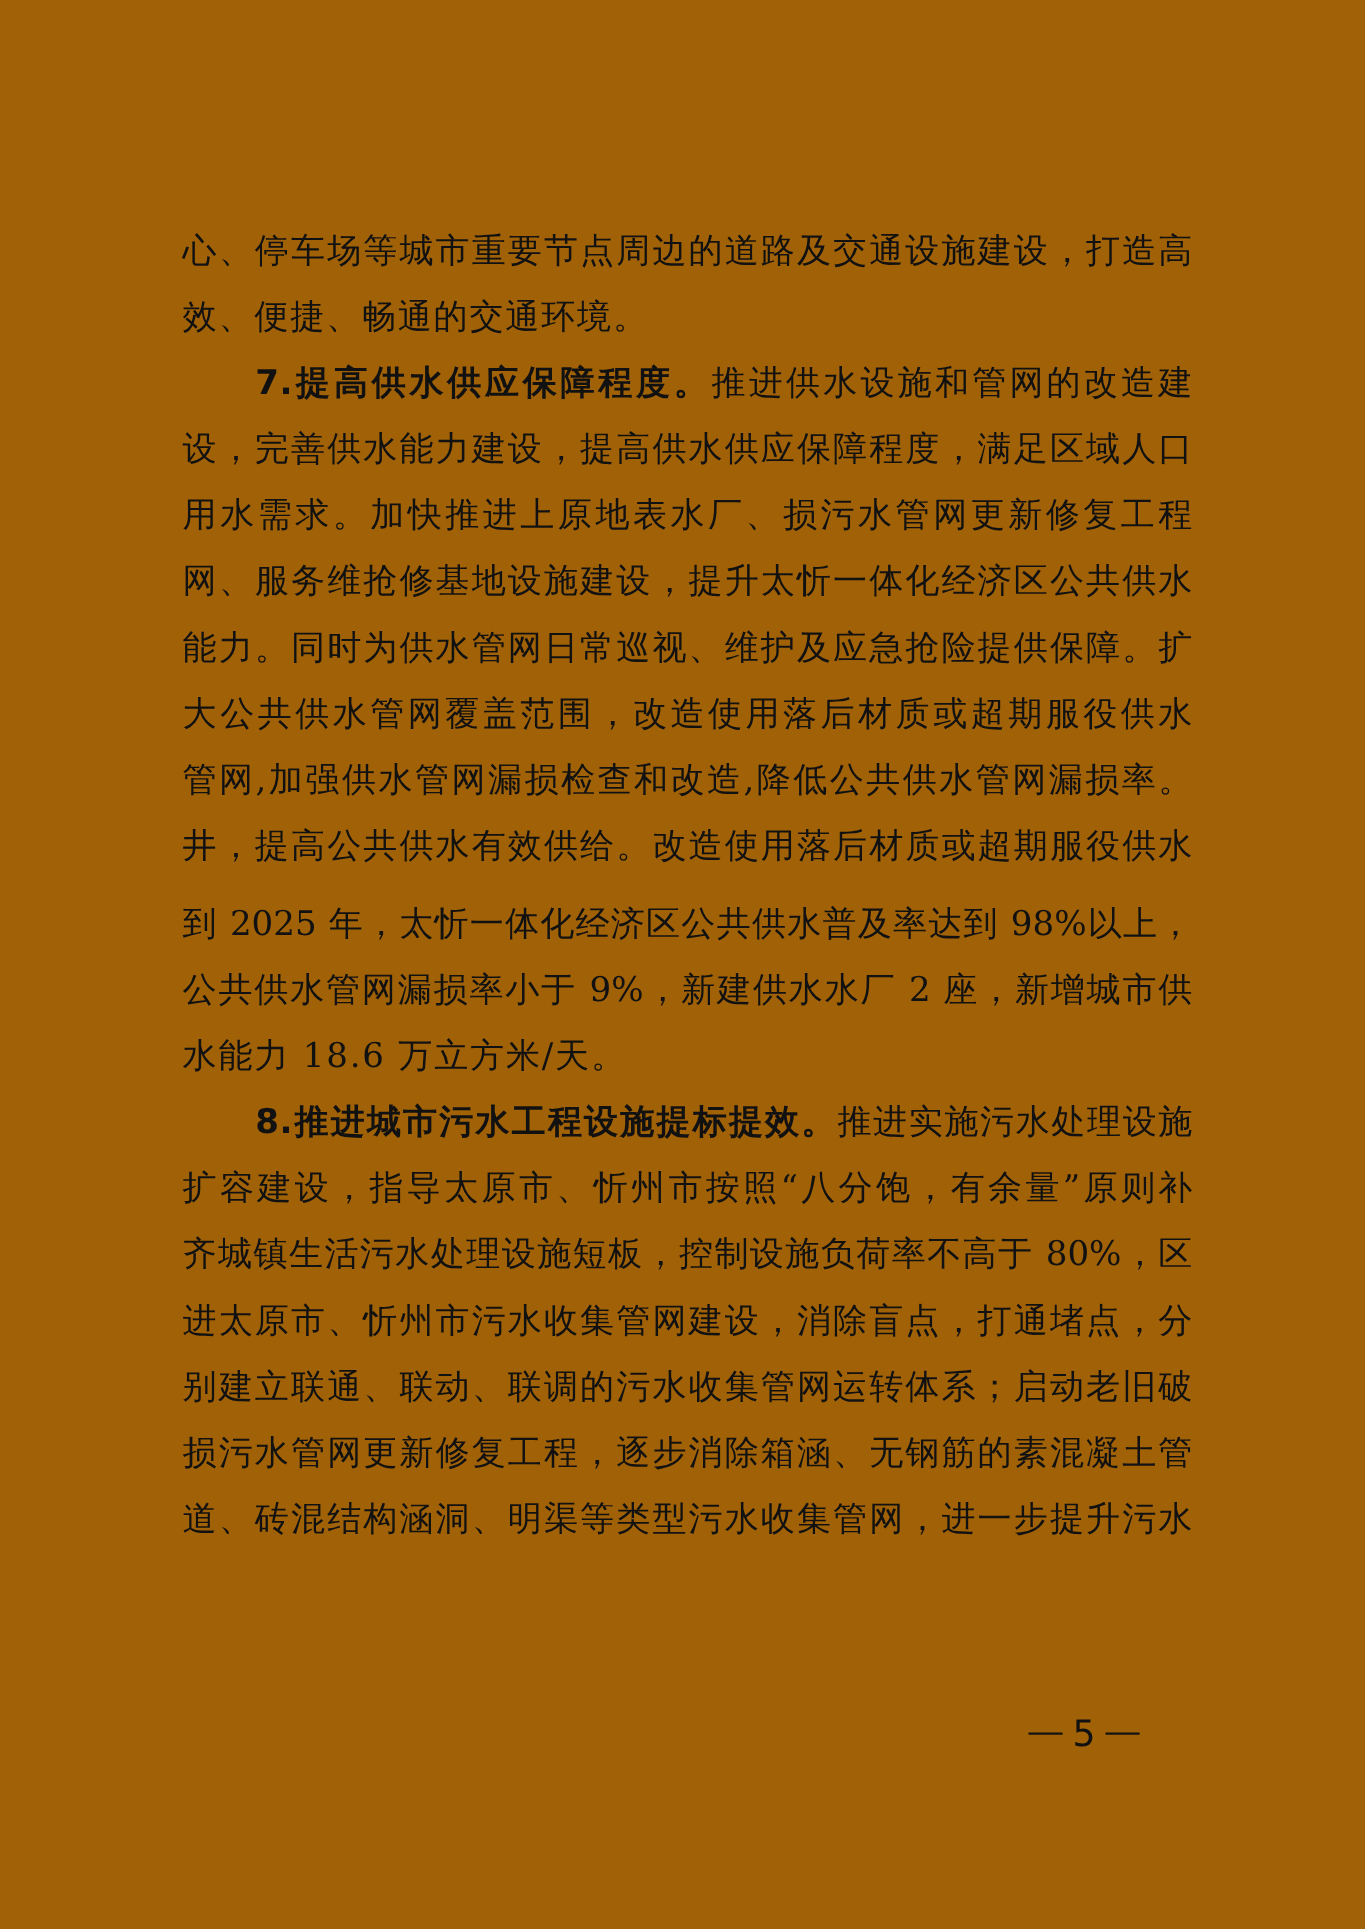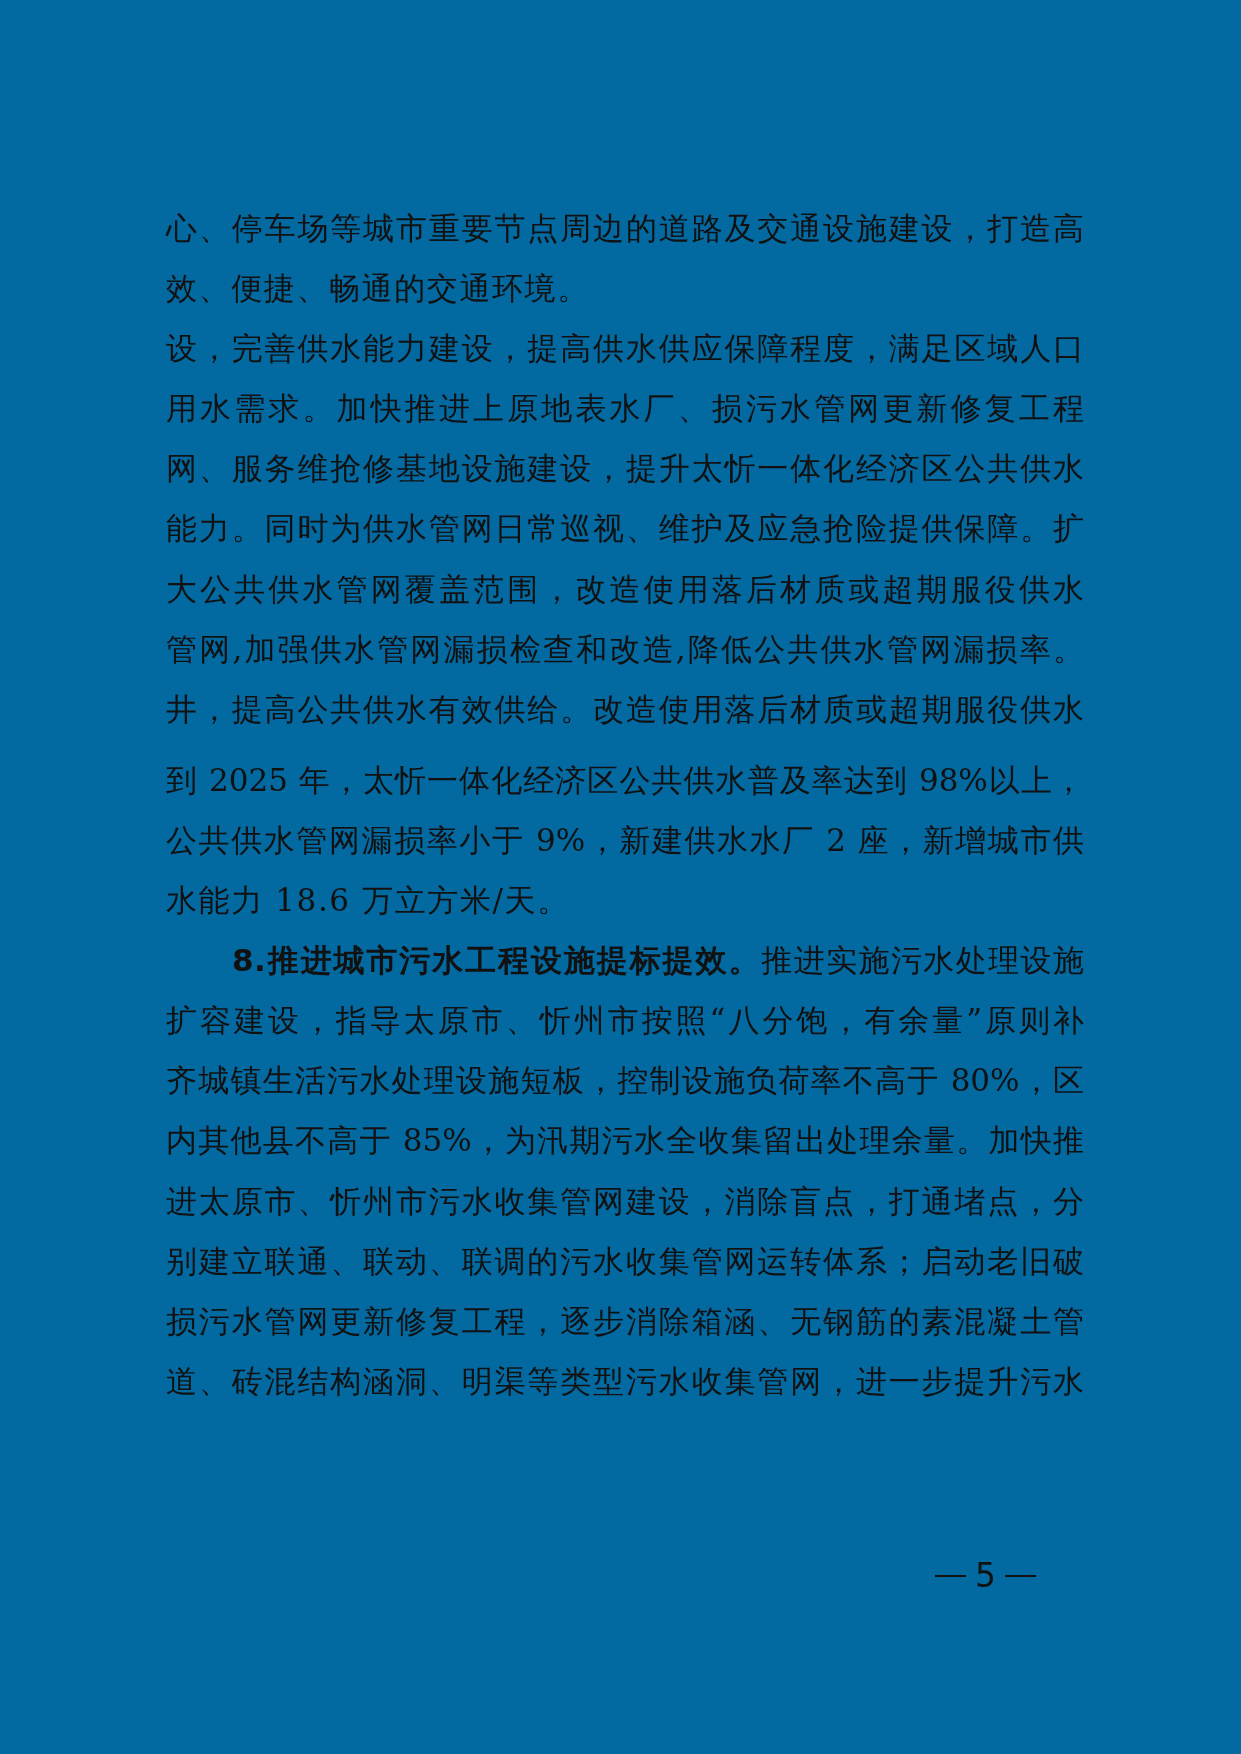--- a/index.html
+++ b/index.html
@@ -13,21 +13,21 @@
     position: relative;
     overflow: hidden;
     font-family: "DejaVu Serif", "Liberation Serif", serif;
     color: #111111;
   }
   .page {
     position: absolute;
     left: 0; top: 0;
     width: 1241px;
     height: 1754px;
-    background: #0369a1;
+    background: #a16207;
   }
   .body-text {
     position: absolute;
     left: 166px;
     top: 205px;
     width: 918px;
   }
   .line {
     display: block;
     height: 60.1px;
@@ -75,37 +75,37 @@
 
 <div class="page">
   <div class="body-text">
 
     <div>
       <span class="line" style="letter-spacing: 0px;">心、停车场等城市重要节点周边的道路及交通设施建设，打造高</span>
       <span class="line last">效、便捷、畅通的交通环境。</span>
     </div>
 
     <div>
+      <span class="line indent" style="letter-spacing: 0px;"><span class="heading">7.提高供水供应保障程度。</span><span>推进供水设施和管网的改造建</span></span>
       <span class="line" style="letter-spacing: 0px;">设，完善供水能力建设，提高供水供应保障程度，满足区域人口</span>
       <span class="line" style="letter-spacing: 0px;">用水需求。加快推进上原地表水厂、损污水管网更新修复工程</span>
       <span class="line" style="letter-spacing: 0px;">网、服务维抢修基地设施建设，提升太忻一体化经济区公共供水</span>
       <span class="line" style="letter-spacing: 0px;">能力。同时为供水管网日常巡视、维护及应急抢险提供保障。扩</span>
       <span class="line" style="letter-spacing: 0px;">大公共供水管网覆盖范围，改造使用落后材质或超期服役供水</span>
       <span class="line" style="letter-spacing: 0px;">管网,加强供水管网漏损检查和改造,降低公共供水管网漏损率。</span>
       <span class="line" style="letter-spacing: 0px;">井，提高公共供水有效供给。改造使用落后材质或超期服役供水</span>
       <span class="line" style="letter-spacing: 0px; margin-top: 11px;">到 2025 年，太忻一体化经济区公共供水普及率达到 98%以上，</span>
       <span class="line" style="letter-spacing: 0px;">公共供水管网漏损率小于 9%，新建供水水厂 2 座，新增城市供</span>
       <span class="line last">水能力 18.6 万立方米/天。</span>
     </div>
 
     <div>
       <span class="line indent" style="letter-spacing: 0px;"><span class="heading">8.推进城市污水工程设施提标提效。</span><span>推进实施污水处理设施</span></span>
       <span class="line" style="letter-spacing: 0px;">扩容建设，指导太原市、忻州市按照“八分饱，有余量”原则补</span>
       <span class="line" style="letter-spacing: 0px;">齐城镇生活污水处理设施短板，控制设施负荷率不高于 80%，区</span>
-      <span class="line" style="letter-spacing: 0px;">内其他县不高于 85%，为汛期污水全收集留出处理余量。加快推</span>
       <span class="line" style="letter-spacing: 0px;">进太原市、忻州市污水收集管网建设，消除盲点，打通堵点，分</span>
       <span class="line" style="letter-spacing: 0px;">别建立联通、联动、联调的污水收集管网运转体系；启动老旧破</span>
       <span class="line" style="letter-spacing: 0px;">损污水管网更新修复工程，逐步消除箱涵、无钢筋的素混凝土管</span>
       <span class="line" style="letter-spacing: 0px;">道、砖混结构涵洞、明渠等类型污水收集管网，进一步提升污水</span>
     </div>
   </div>
 
   <div class="page-number">
     <span class="dash"></span>
     <span>5</span>

